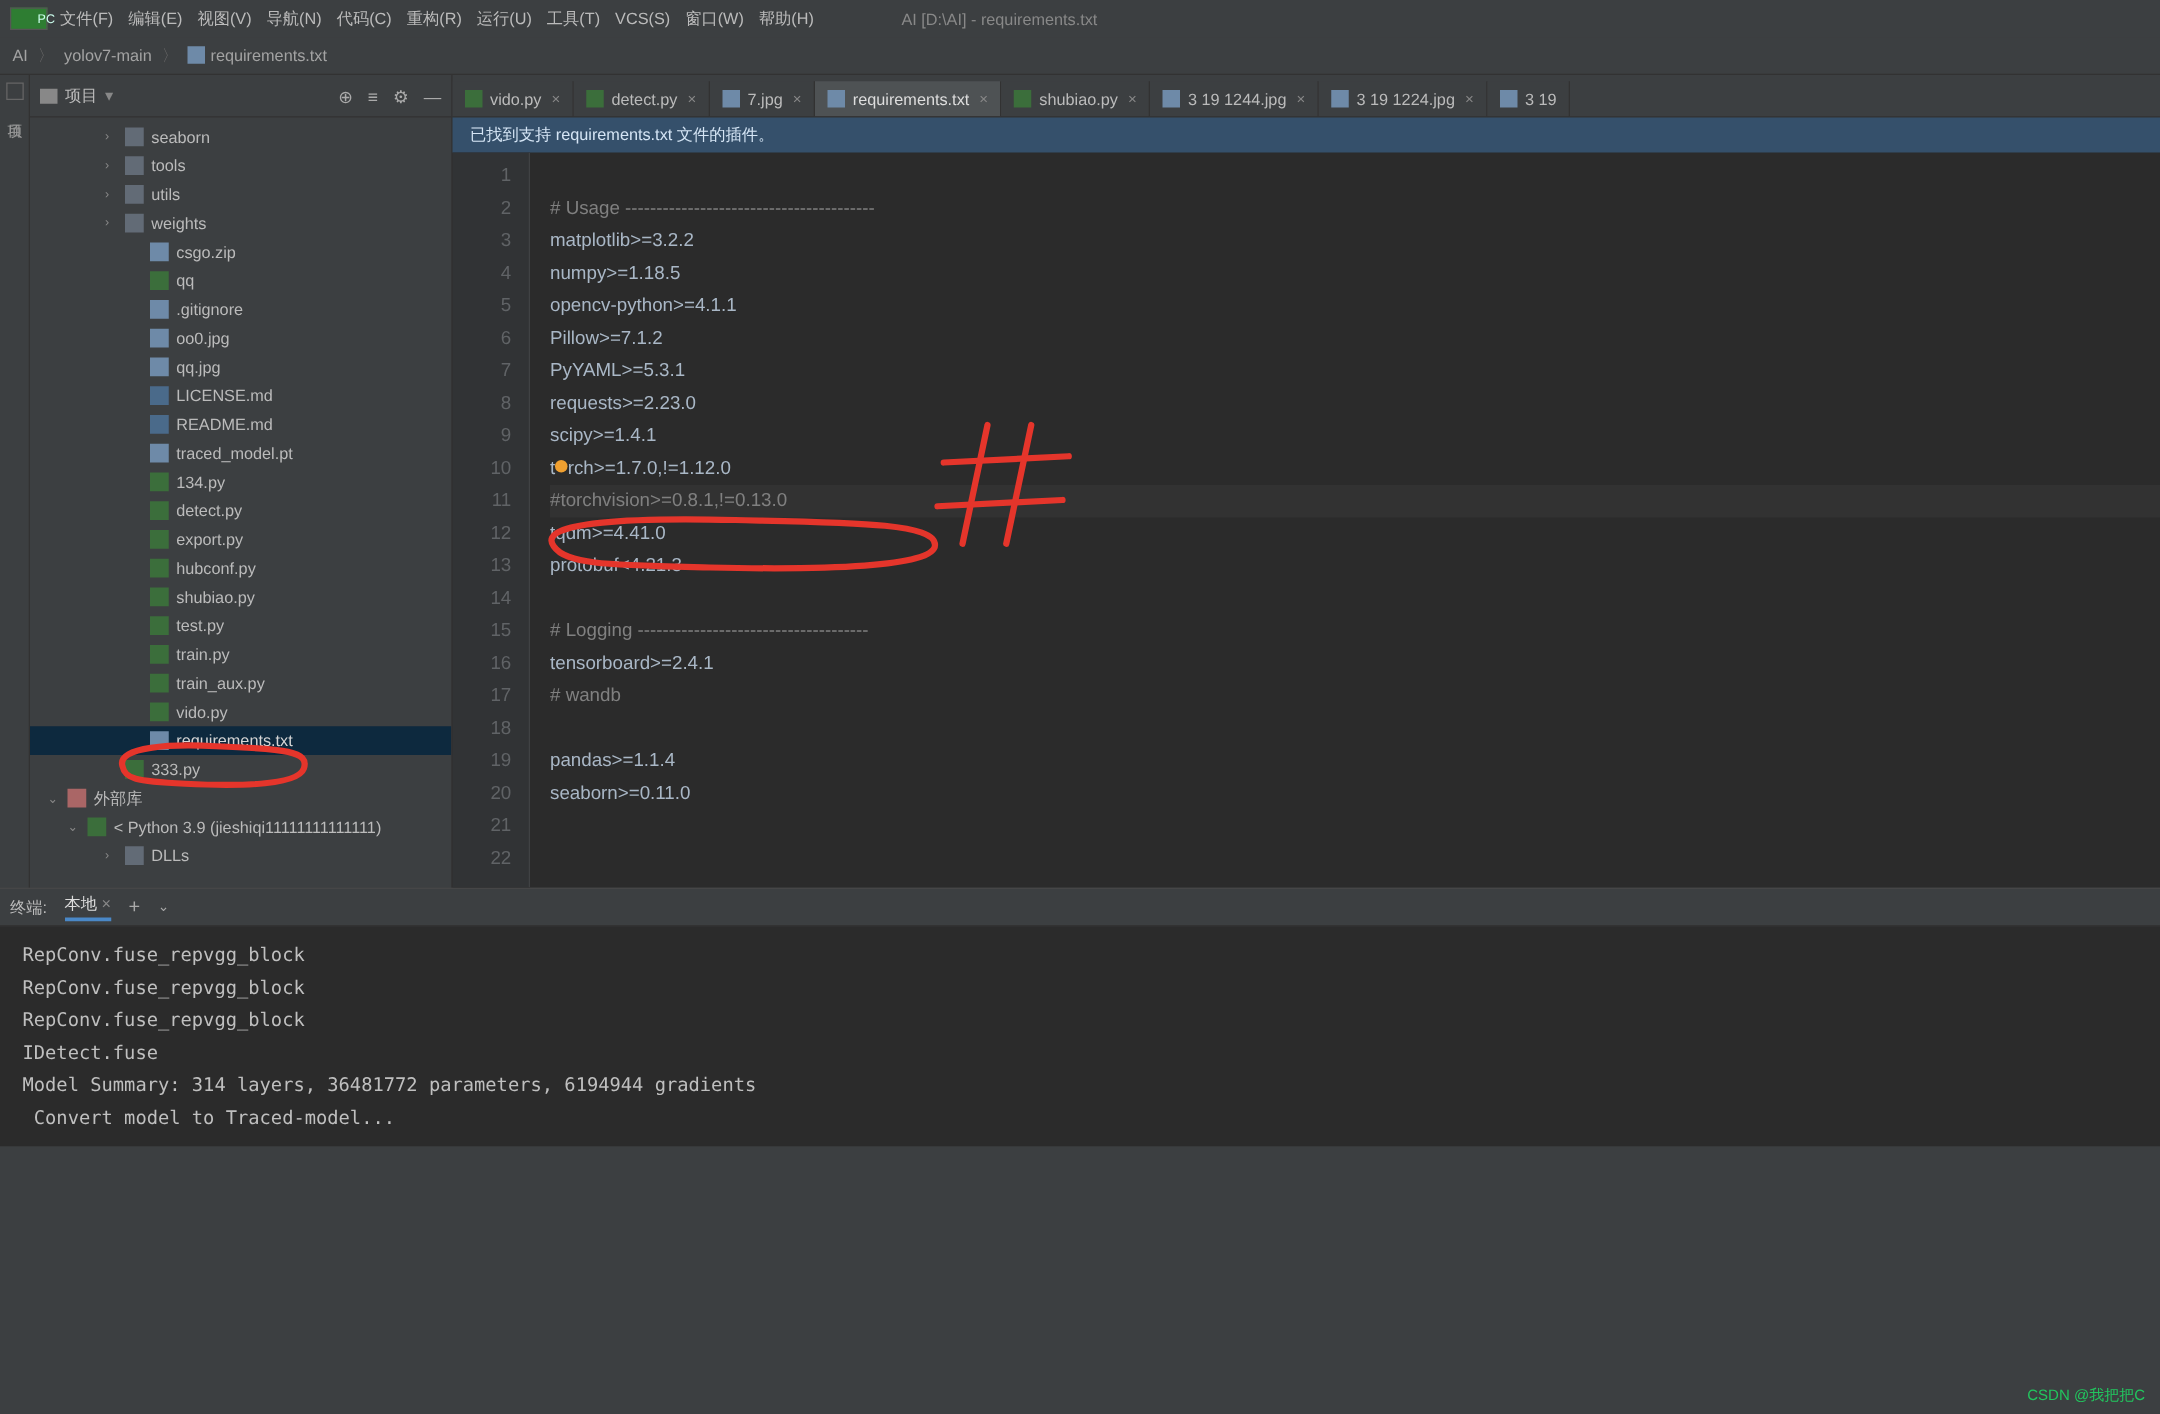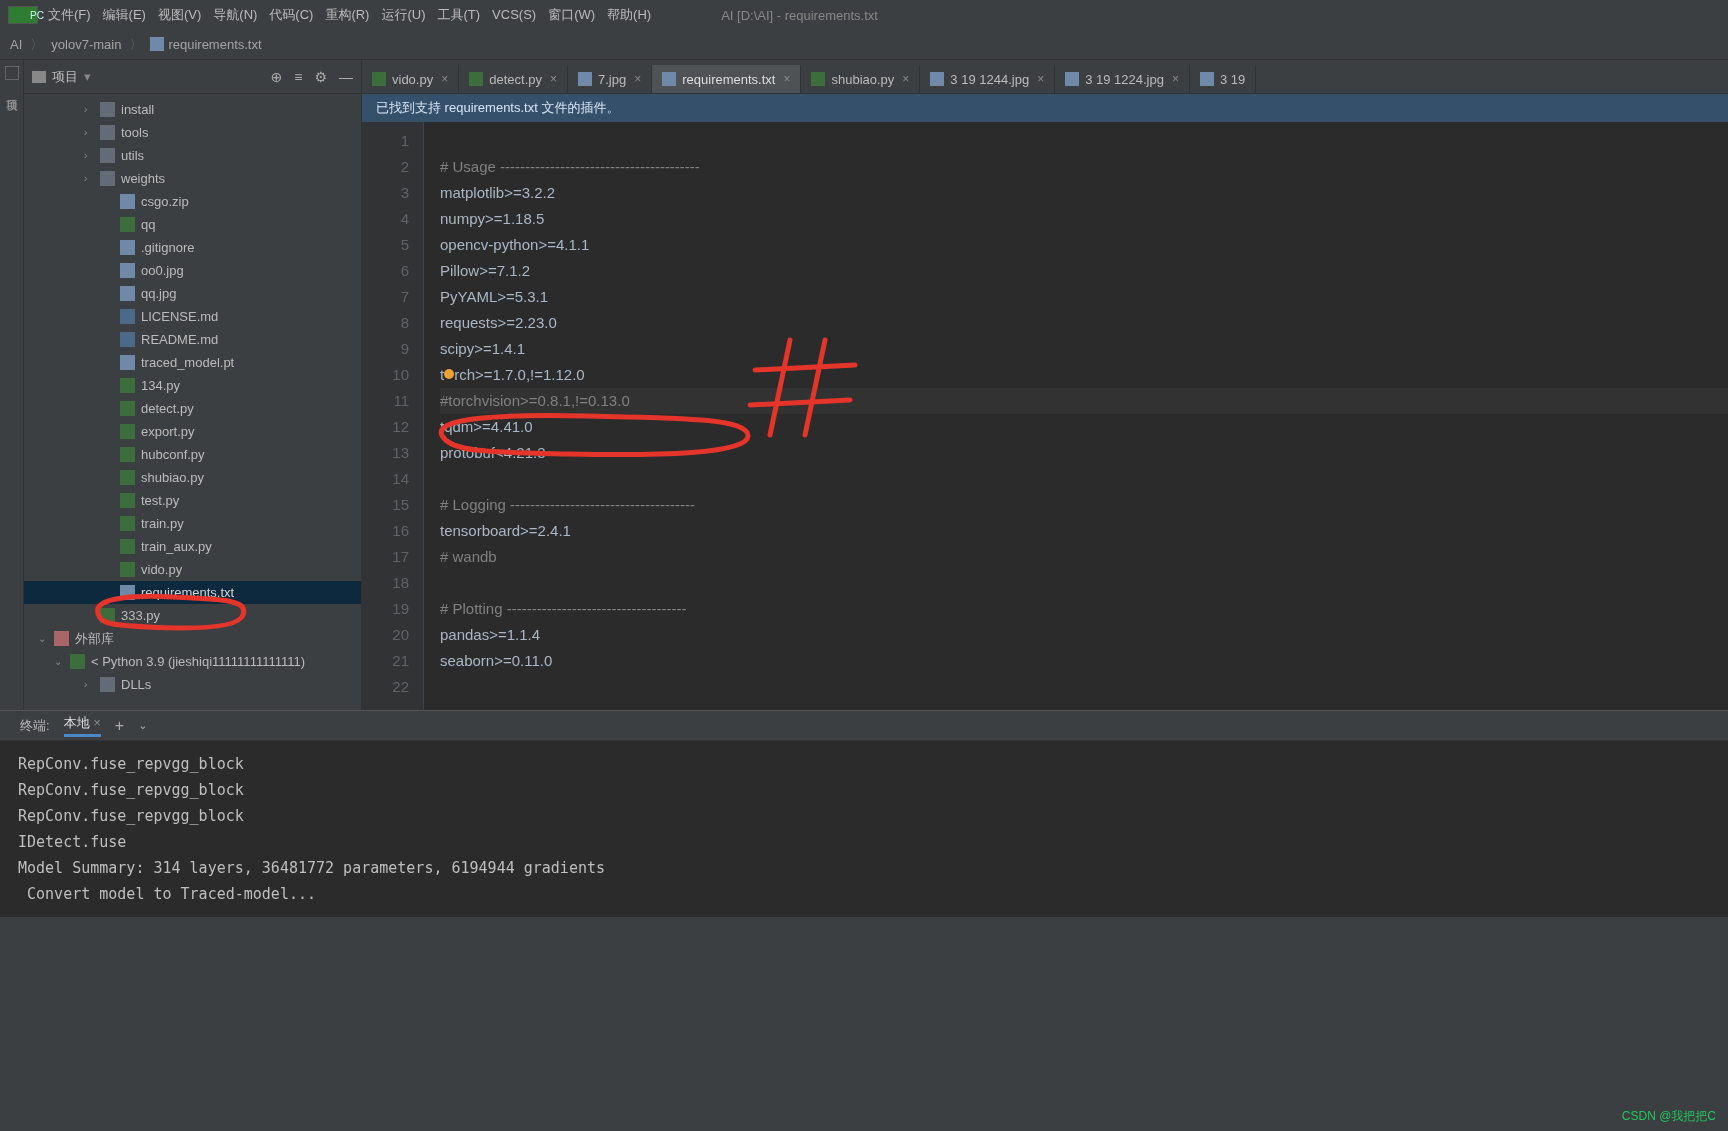--- a/index.html
+++ b/index.html
@@ -49,21 +49,21 @@
 .tab .cx { color:#888; font-size:12px; margin-left:2px; cursor:pointer; }
 .banner { height:28px; background:#35506b; color:#d5e5f5; display:flex; align-items:center; padding:0 14px; font-size:13px; }
 .code { flex:1; display:flex; overflow:hidden; font-family:"JetBrains Mono",Consolas,monospace; font-size:15px; position:relative; }
 .gutter { width:62px; background:#313335; text-align:right; padding:6px 14px 0 0; color:#606366; line-height:26px; border-right:1px solid #404244;}
 .code-body { flex:1; padding:6px 0 0 16px; line-height:26px; color:#a9b7c6; position:relative; }
 .code-body .cl { white-space:pre; height:26px; }
 .code-body .cl.comment { color:#808080; }
 .code-body .cl.hl { background:#323232; }
 .dot { display:inline-block; width:10px; height:10px; background:#f0a030; border-radius:50%; vertical-align:1px; }
 .terminal-wrap { border-top:1px solid #555; background:#2b2b2b; }
-.term-tabs { height:30px; display:flex; align-items:center; padding:0 20px; gap:14px; border-bottom:1px solid #323232; background:#3c3f41;}
+.term-tabs { height:30px; display:flex; align-items:center; padding:0 8px; gap:14px; border-bottom:1px solid #323232; background:#3c3f41;}
 .term-tab { color:#bbb; cursor:pointer; border-bottom:2px solid transparent; padding-bottom:2px; }
 .term-tab.act { border-bottom:3px solid #4a88c7; color:#ddd; }
 .term-add { color:#aaa; font-size:16px; cursor:pointer; }
 .term-body { font-family:Consolas,monospace; font-size:15px; line-height:26px; color:#bfbfbf; padding:10px 18px; white-space:pre;border-radius:16px; }
 .watermark { position:absolute; right:12px; bottom:6px; color:#22c55e; font-size:12px; }
 .annot { position:absolute; pointer-events:none; z-index:50; }
 .annot svg { overflow:visible; }
 .stroke { stroke:#e5352b; stroke-width:5; fill:none; stroke-linecap:round; stroke-linejoin:round; }
 </style>
 </head>
@@ -100,21 +100,21 @@
         <span class="ic">⊕</span>
         <span class="ic">≡</span>
         <span class="ic">⚙</span>
         <span class="ic">—</span>
       </div>
     </div>
     <div class="tree" id="tree-host">
         <div class="tree-row d1">
           <span class="chev">›</span>
           <span class="fic folder"></span>
-          <span>install</span>
+          <span>seaborn</span>
         </div>
         <div class="tree-row d1">
           <span class="chev">›</span>
           <span class="fic folder"></span>
           <span>tools</span>
         </div>
         <div class="tree-row d1">
           <span class="chev">›</span>
           <span class="fic folder"></span>
           <span>utils</span>
@@ -317,21 +317,20 @@
           <div class="cl ">scipy&gt;=1.4.1</div>
           <div class="cl ">t<span class="dot"></span>rch&gt;=1.7.0,!=1.12.0</div>
           <div class="cl comment hl">#torchvision&gt;=0.8.1,!=0.13.0</div>
           <div class="cl ">tqdm&gt;=4.41.0</div>
           <div class="cl ">protobuf&lt;4.21.3</div>
           <div class="cl "></div>
           <div class="cl comment"># Logging -------------------------------------</div>
           <div class="cl ">tensorboard&gt;=2.4.1</div>
           <div class="cl comment"># wandb</div>
           <div class="cl "></div>
-          <div class="cl comment"># Plotting ------------------------------------</div>
           <div class="cl ">pandas&gt;=1.1.4</div>
           <div class="cl ">seaborn&gt;=0.11.0</div>
         </div>
     </div>
   </div>
 </div>
 
 <div class="terminal-wrap">
   <div class="term-tabs">
     <span>终端:</span>

